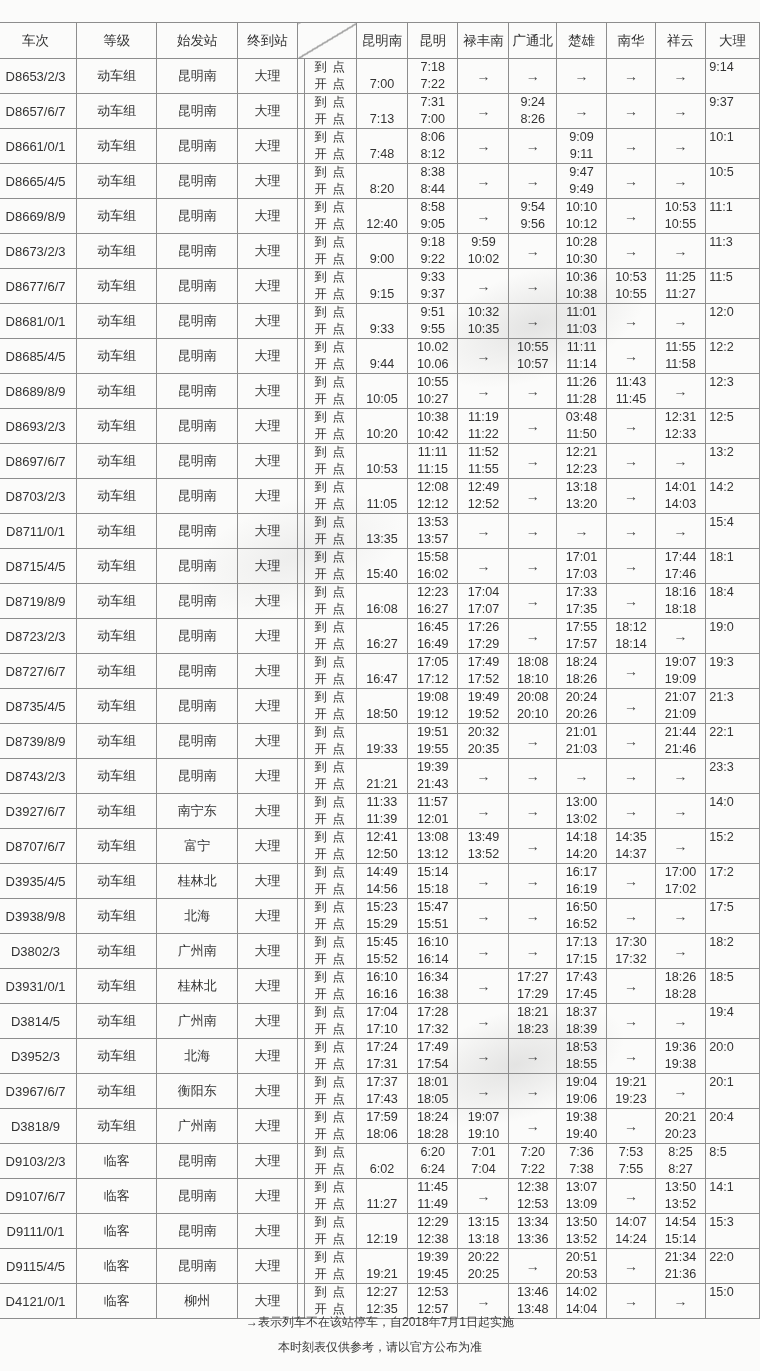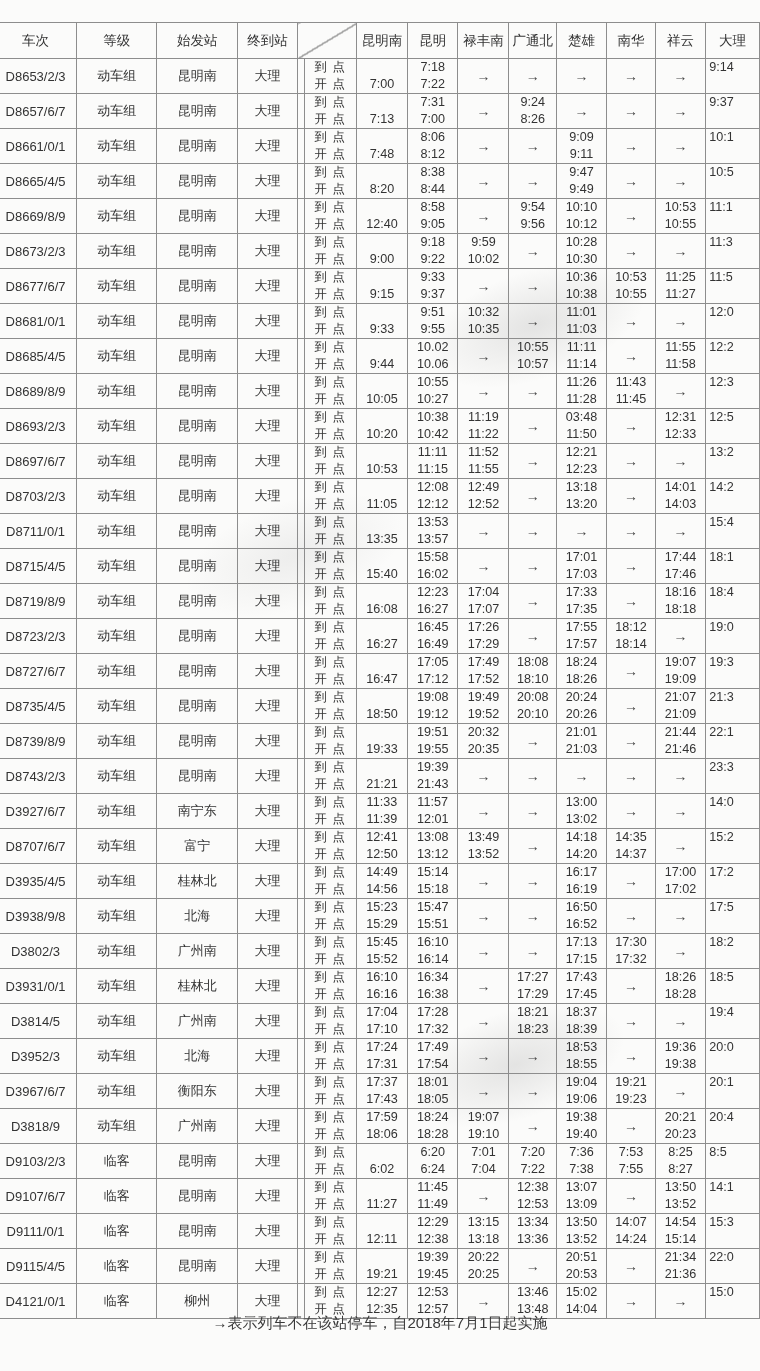--- a/index.html
+++ b/index.html
@@ -28,21 +28,21 @@
   .lab{display:block;height:17px;line-height:17px;font-size:12.4px;letter-spacing:1px;}
   .arrow{font-size:14px;color:#444;line-height:34px;}
   .diag{
     background:linear-gradient(to bottom right,
       transparent calc(50% - 0.7px), #8d8d8d calc(50% - 0.7px),
       #8d8d8d calc(50% + 0.7px), transparent calc(50% + 0.7px));
   }
   .dali-cell .t2{text-align:left;padding-left:3px;}
   .footer{
     position:absolute;left:0;top:1310px;width:760px;
-    text-align:center;font-size:15px;color:#3a3a3a;line-height:25px;
+    text-align:center;font-size:12px;color:#3a3a3a;line-height:25px;
   }
   .smudge{
     position:absolute;width:230px;height:110px;border-radius:50%;
     background:radial-gradient(ellipse at center, rgba(120,120,120,0.18), rgba(120,120,120,0) 70%);
     transform:rotate(-18deg);pointer-events:none;
   }
   .smudge.s1{left:420px;top:270px;}
   .smudge.s2{left:400px;top:1010px;}
   .smudge.s3{left:180px;top:500px;opacity:.6;}
 </style>
@@ -1240,21 +1240,21 @@
           <td>临客</td>
           <td>昆明南</td>
           <td>大理</td>
           <td></td>
           <td>
             <span class="lab">到 点</span>
             <span class="lab">开 点</span>
           </td>
           <td>
             <span class="t2">&nbsp;</span>
-            <span class="t2">12:11</span>
+            <span class="t2">12:19</span>
           </td>
           <td>
             <span class="t2">12:29</span>
             <span class="t2">12:38</span>
           </td>
           <td>
             <span class="t2">13:15</span>
             <span class="t2">13:18</span>
           </td>
           <td>
@@ -1332,29 +1332,30 @@
           <td>
             <span class="t2">12:53</span>
             <span class="t2">12:57</span>
           </td>
           <td><span class="arrow">→</span></td>
           <td>
             <span class="t2">13:46</span>
             <span class="t2">13:48</span>
           </td>
           <td>
-            <span class="t2">15:02</span>
+            <span class="t2">14:02</span>
             <span class="t2">14:04</span>
           </td>
           <td><span class="arrow">→</span></td>
           <td><span class="arrow">→</span></td>
           <td class="dali-cell">
             <span class="t2">15:0</span>
             <span class="t2">&nbsp;</span>
           </td>
         </tr>
       </tbody>
   </table>
 </div>
 
 <div class="footer">
   <div>→表示列车不在该站停车，自2018年7月1日起实施</div>
+  <div>本时刻表仅供参考，请以官方公布为准</div>
 </div>
 
 </body></html>

